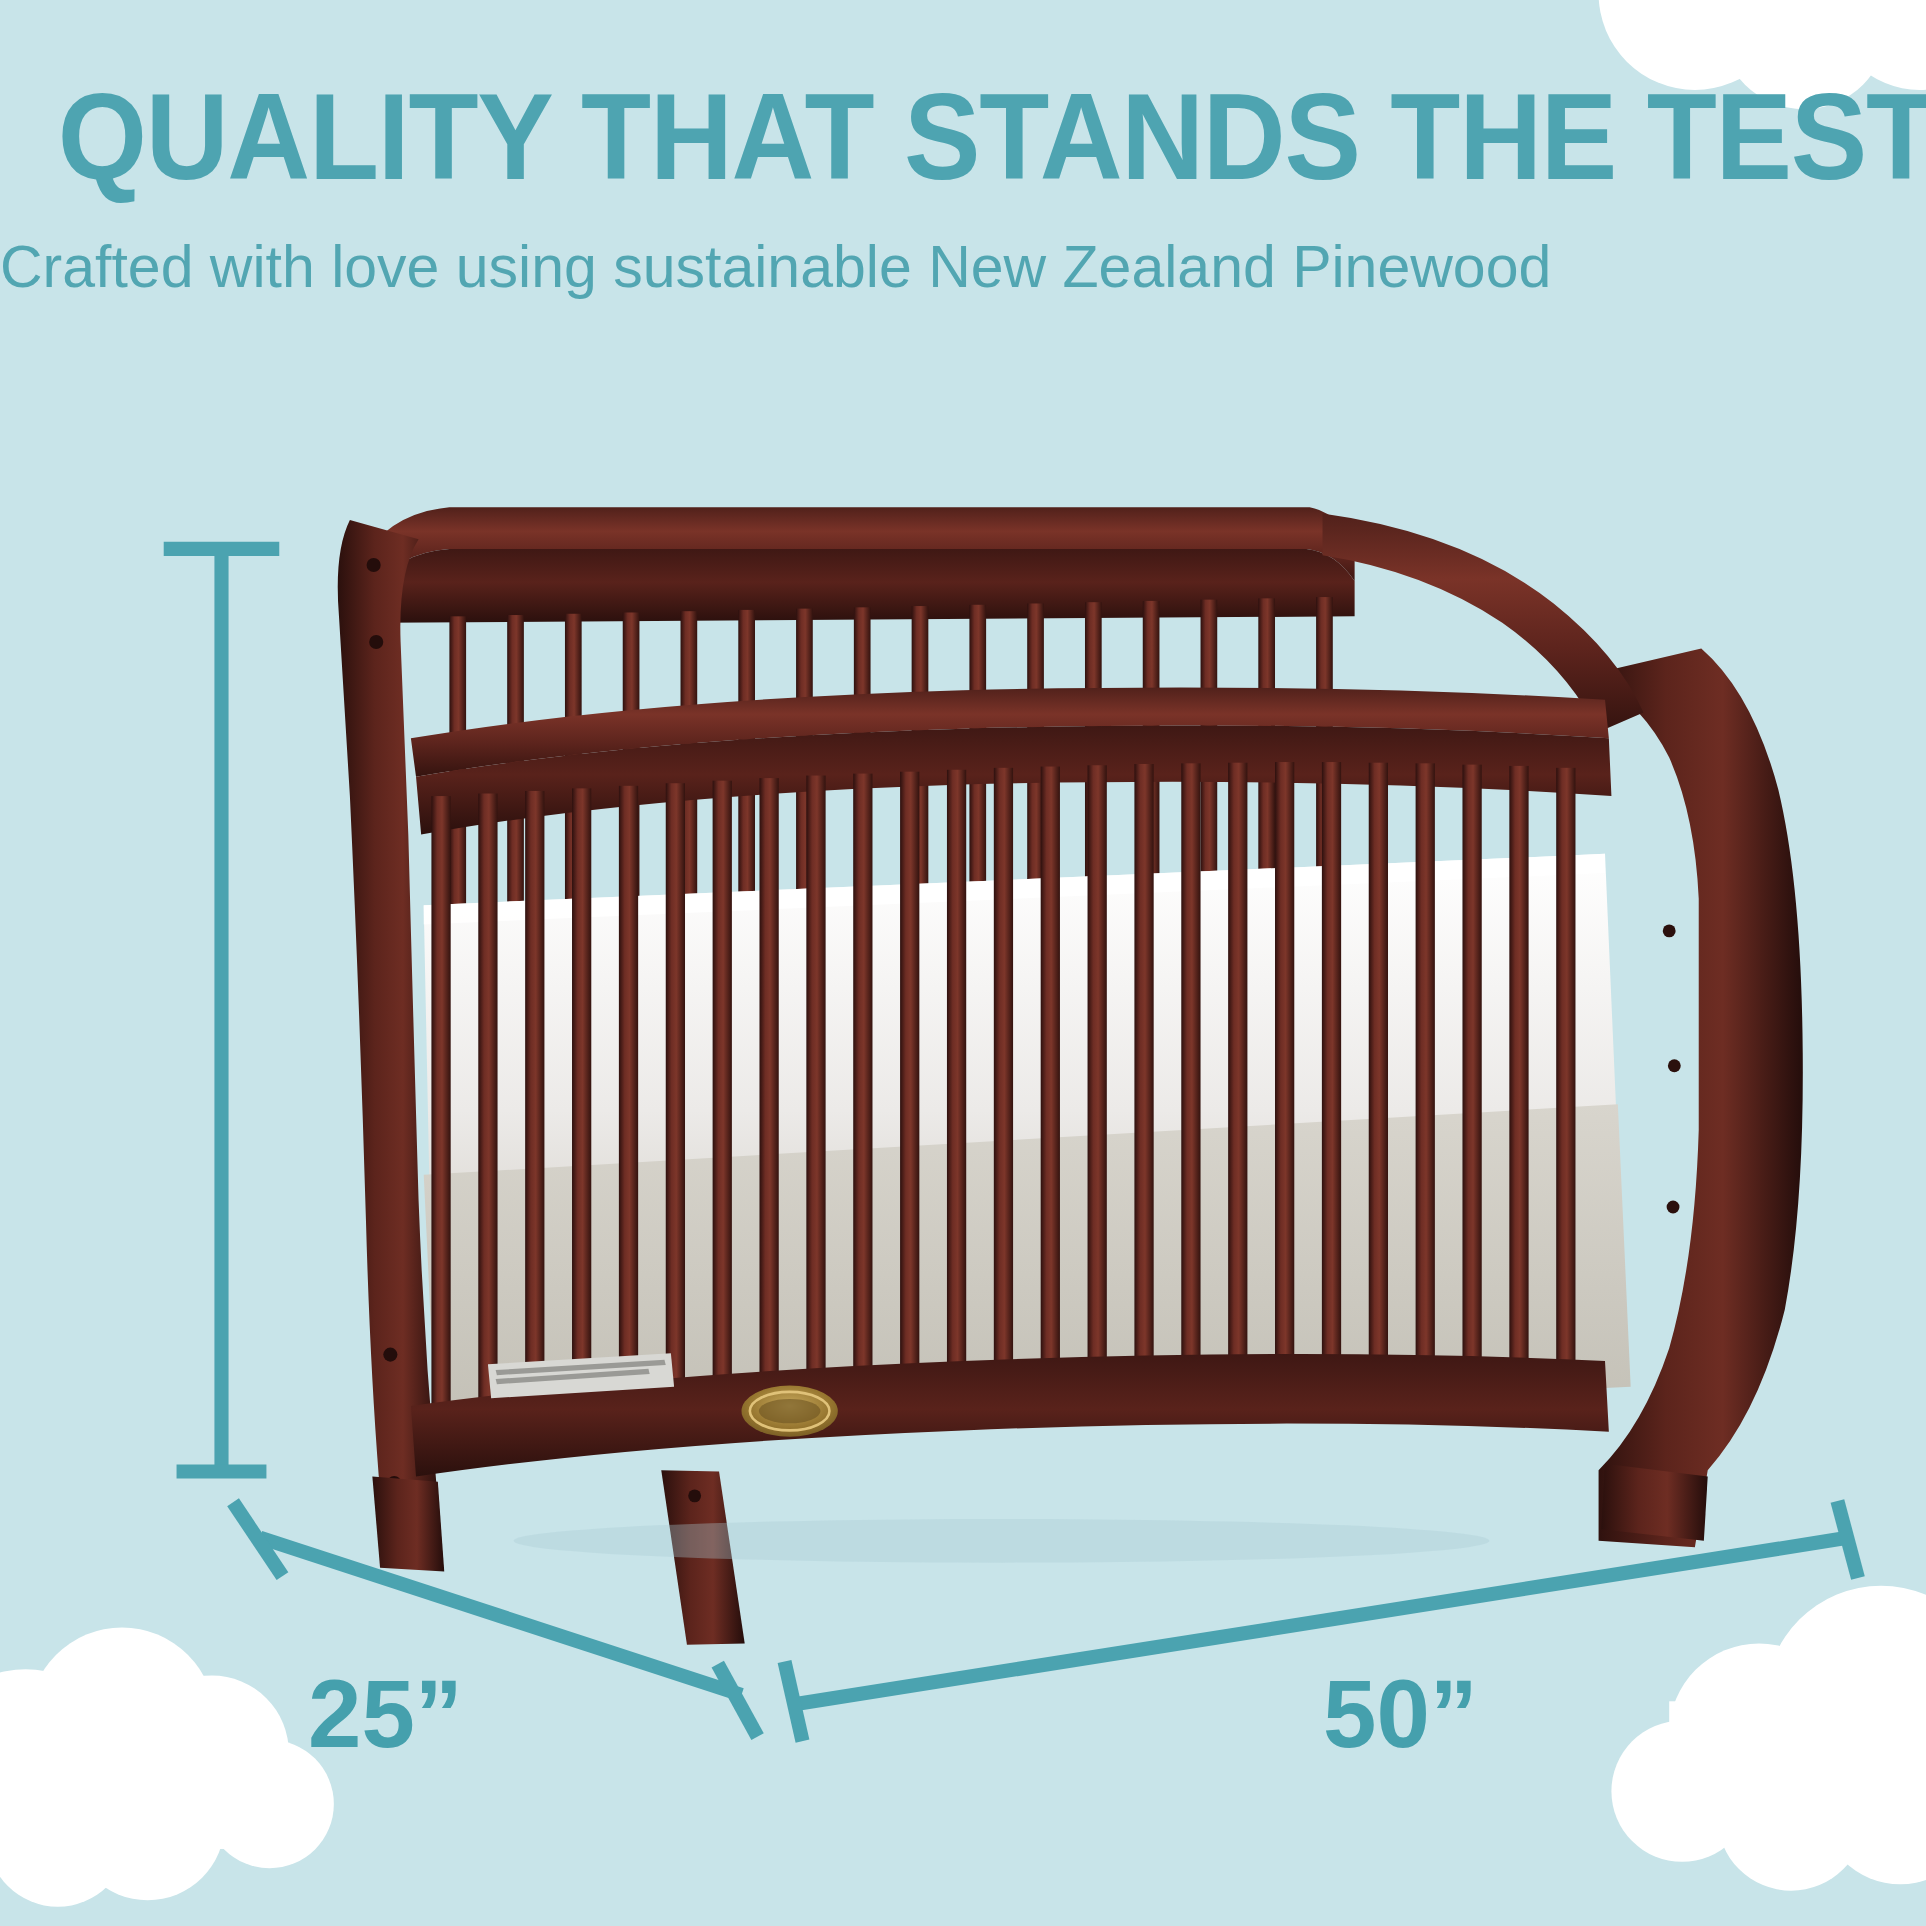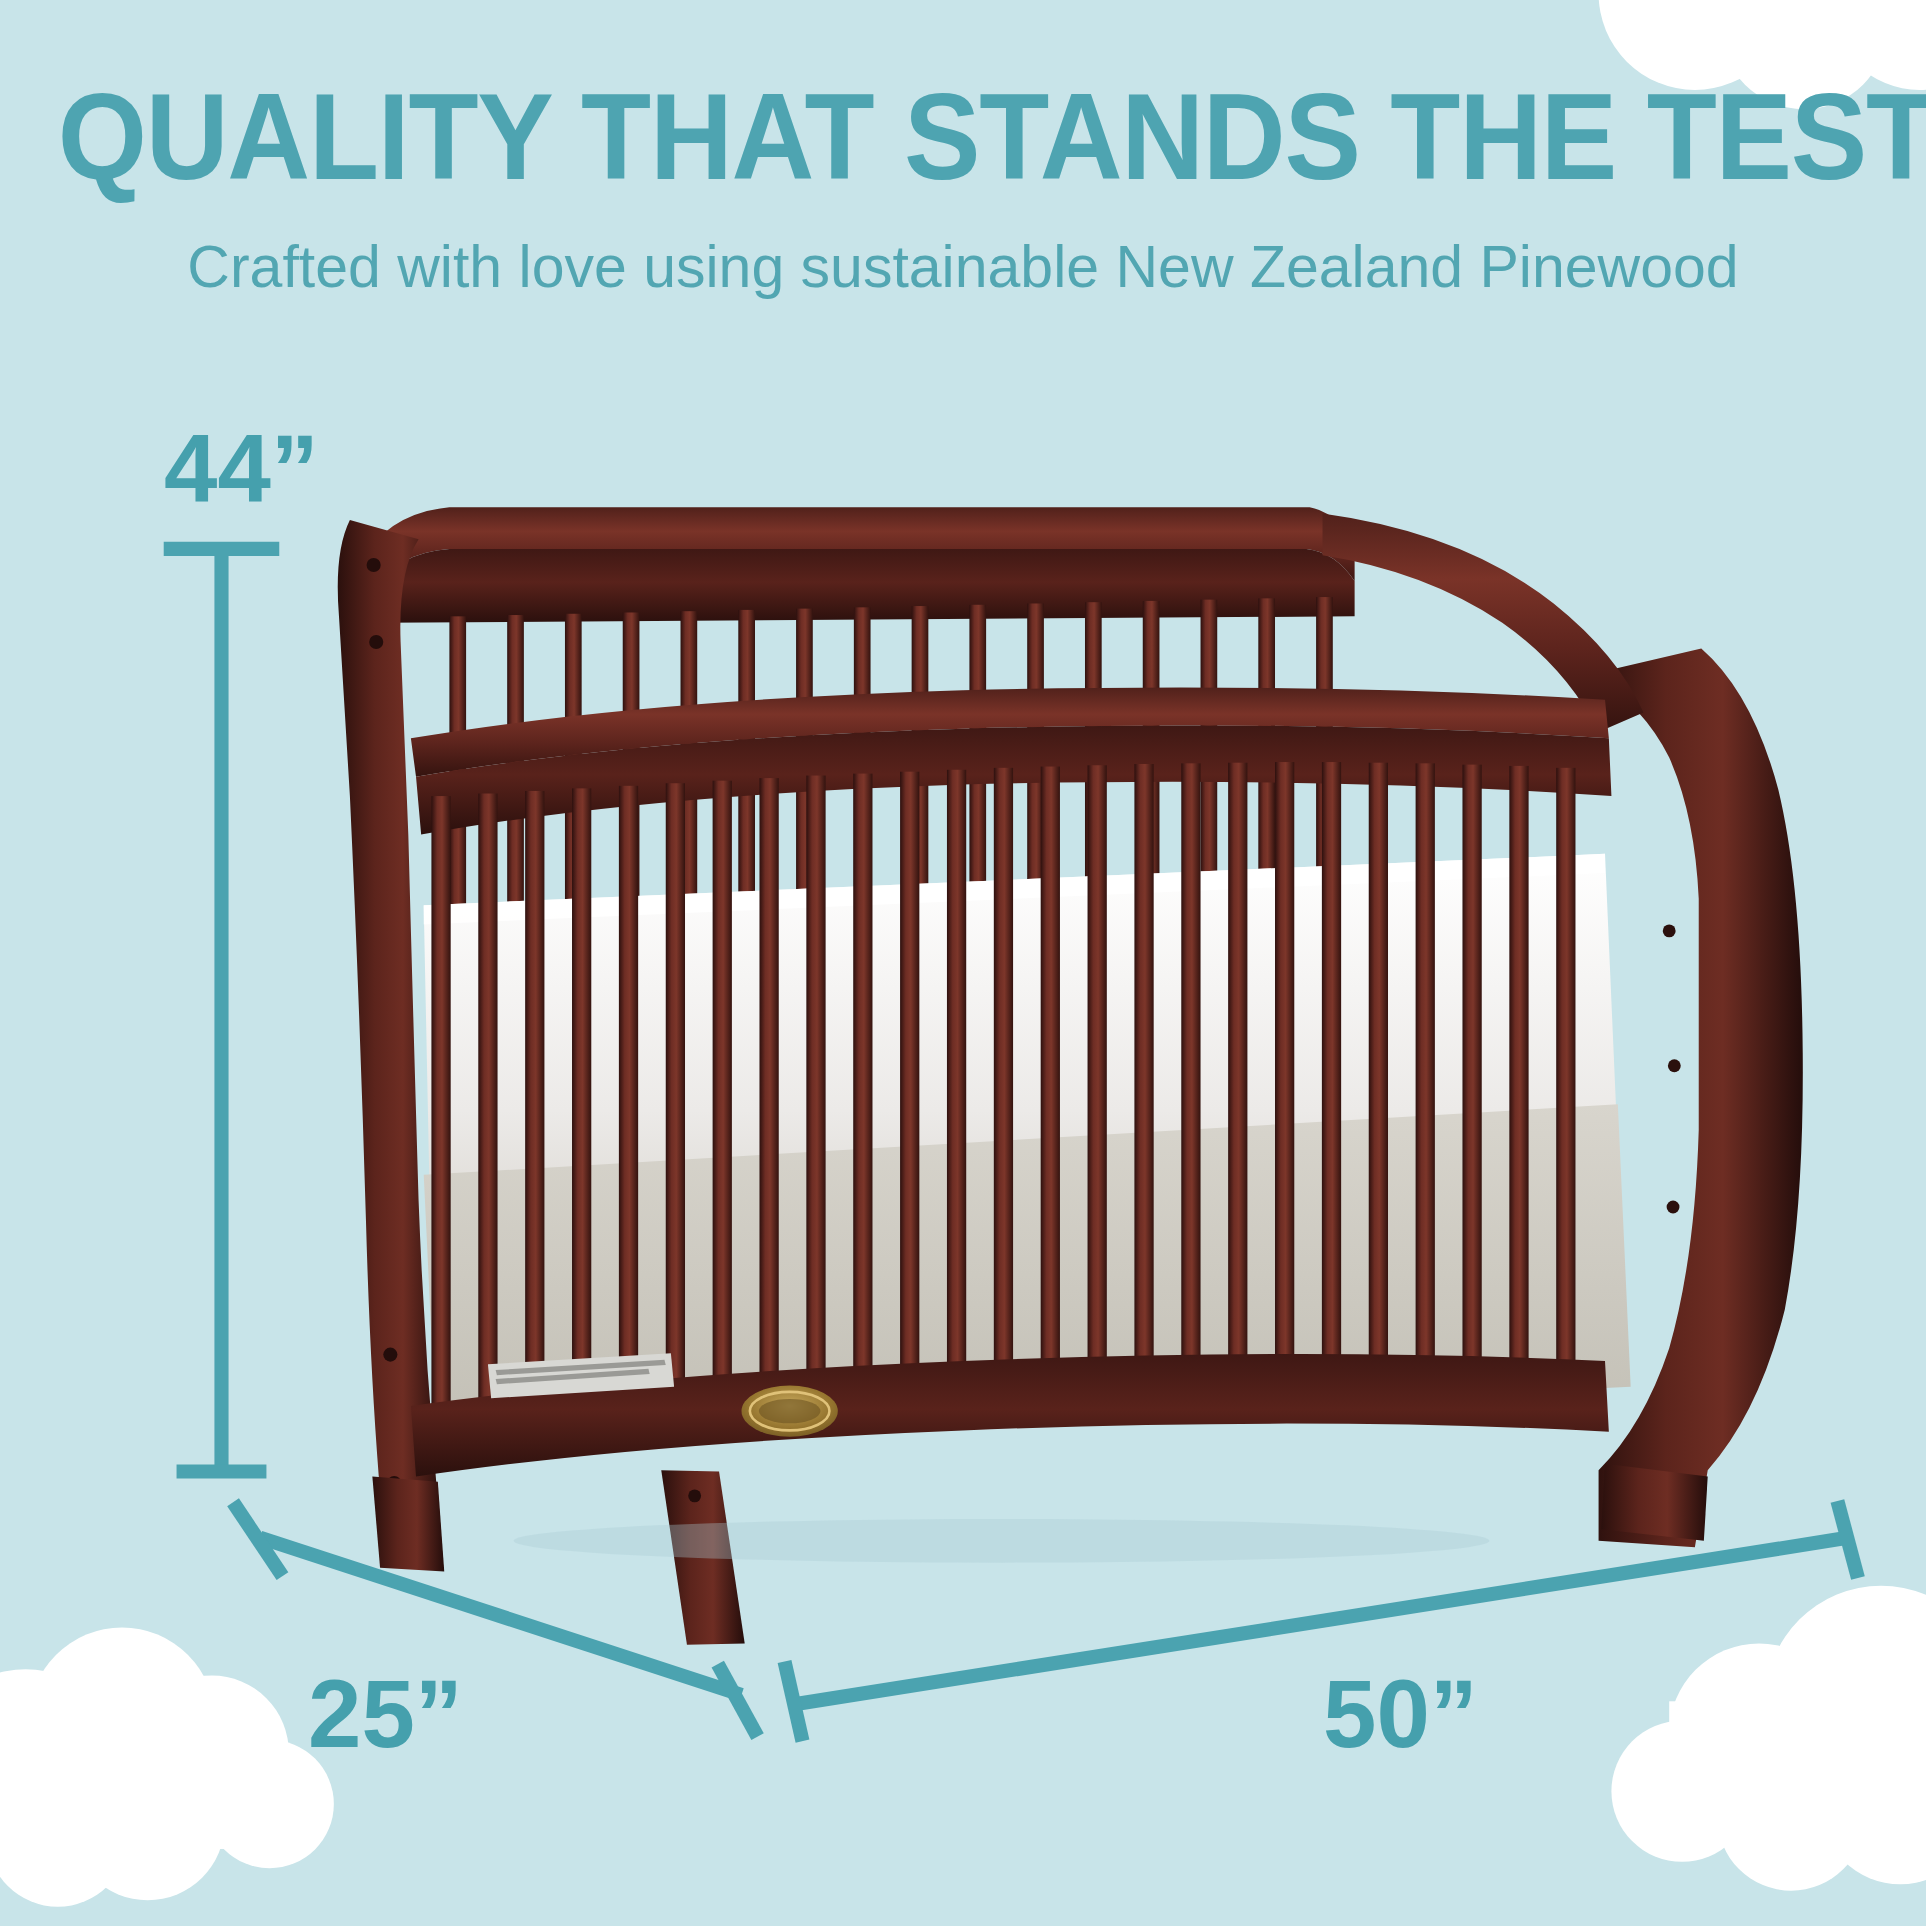--- a/index.html
+++ b/index.html
@@ -19,21 +19,20 @@
     color:#4ea4b1;
     font-size:122px;
     line-height:1;
     font-weight:bold;
     letter-spacing:-1.3px;
     transform:scaleX(0.94);
     white-space:nowrap;
   }
   .subhead{
     position:absolute;left:0;right:0;top:238px;
-    text-align:center;
     color:#52a6b2;
     font-size:59px;
     line-height:1;
     font-weight:normal;
     letter-spacing:0px;
     white-space:nowrap;
   }
 
   
   .dimlabel{
@@ -278,20 +277,19 @@
         <line x1="1222" y1="2588" x2="1250" y2="2712"></line>
         <line x1="2862" y1="2338" x2="2894" y2="2458"></line>
       </g>
     </g>
   </svg>
 
   <div class="headline">QUALITY THAT STANDS THE TEST OF TIME</div>
 
   <div class="subhead">Crafted with love using sustainable New Zealand Pinewood</div>
 
-  <div class="dimlabel" id="label-44">44”</div>
 
   <div class="dimlabel" id="label-36">25”</div>
 
   <div class="dimlabel" id="label-50">50”</div>
 
 </div>
 
 
 </body></html>

